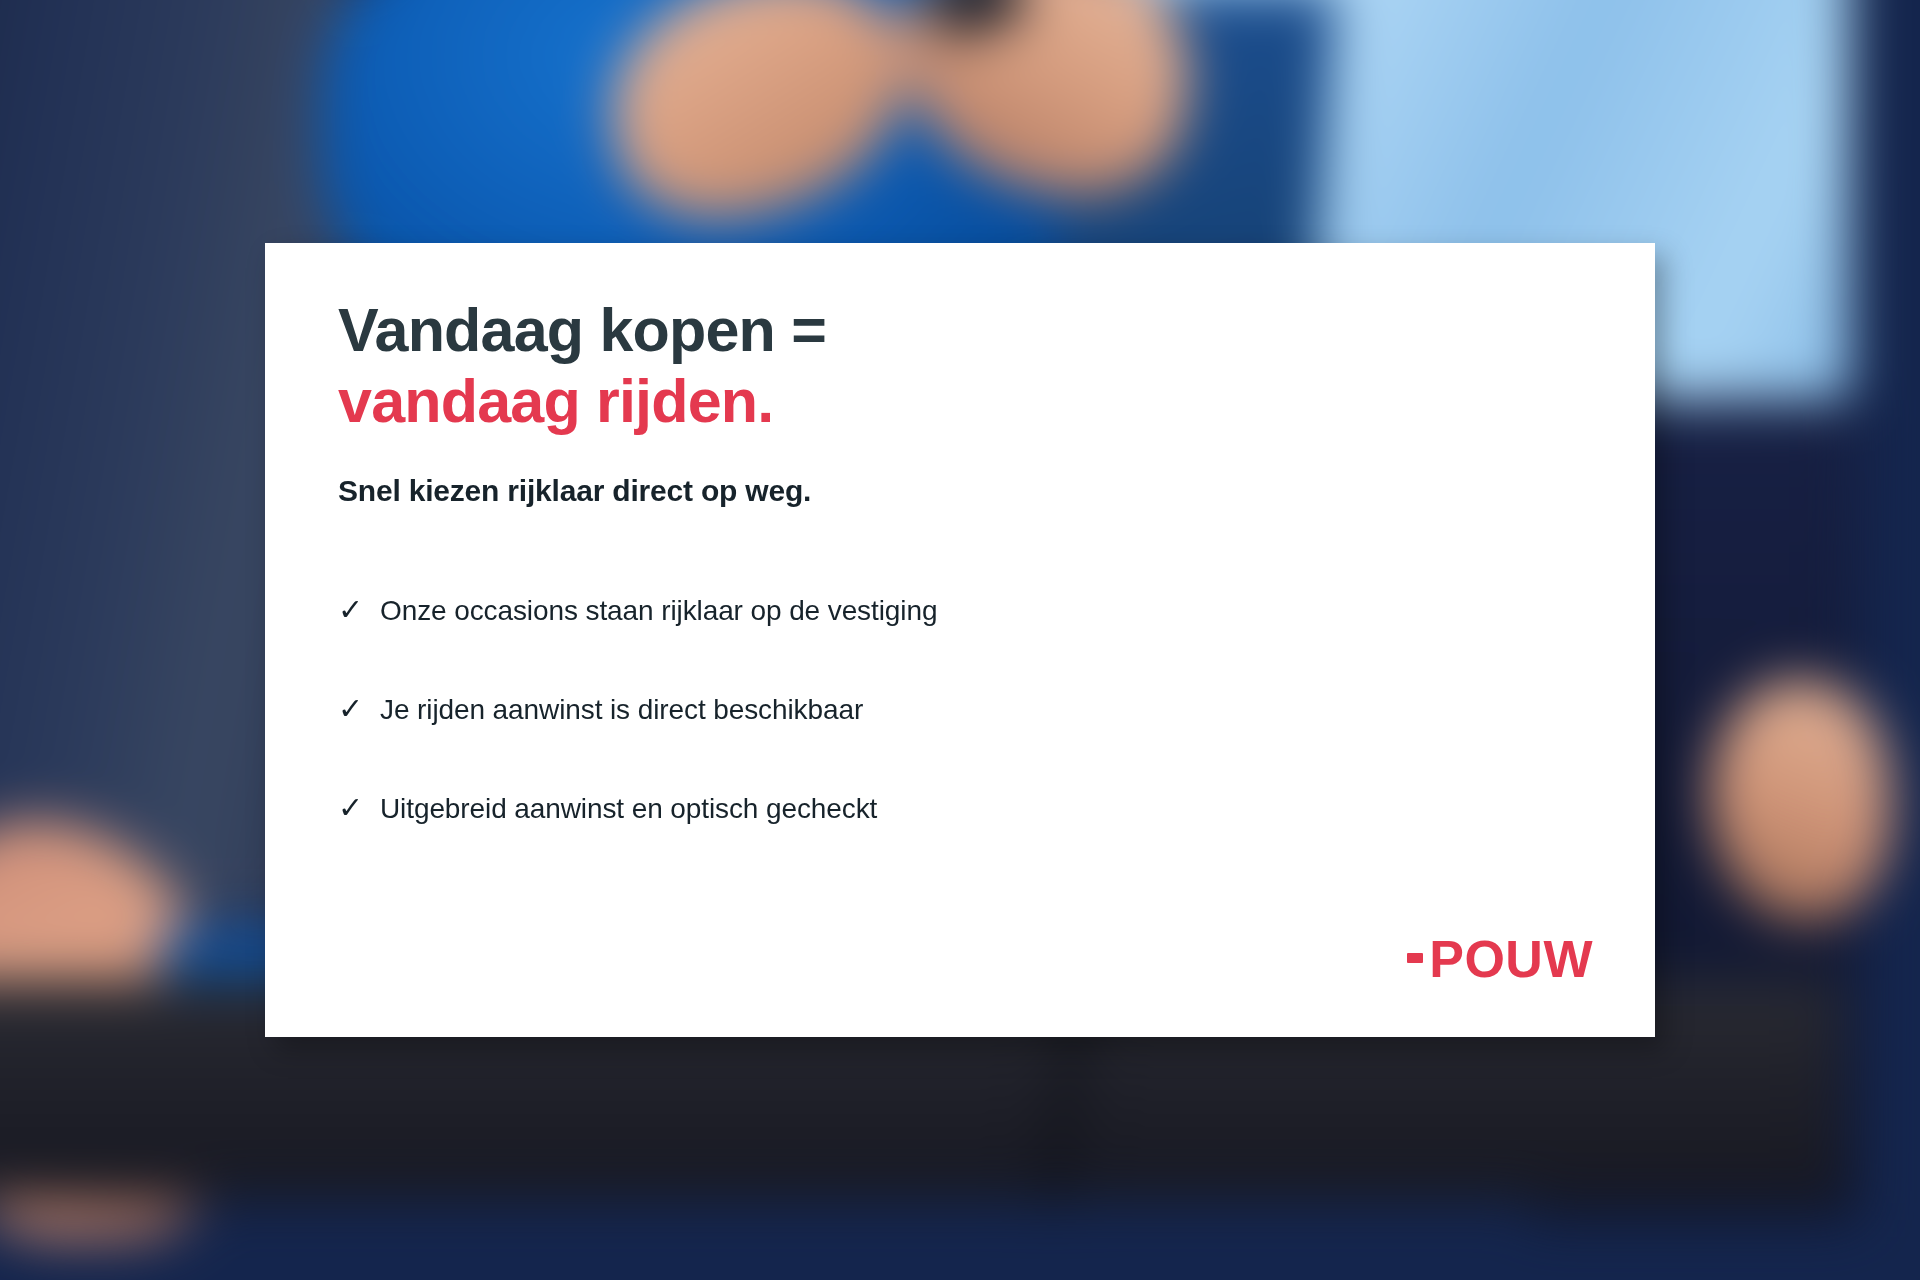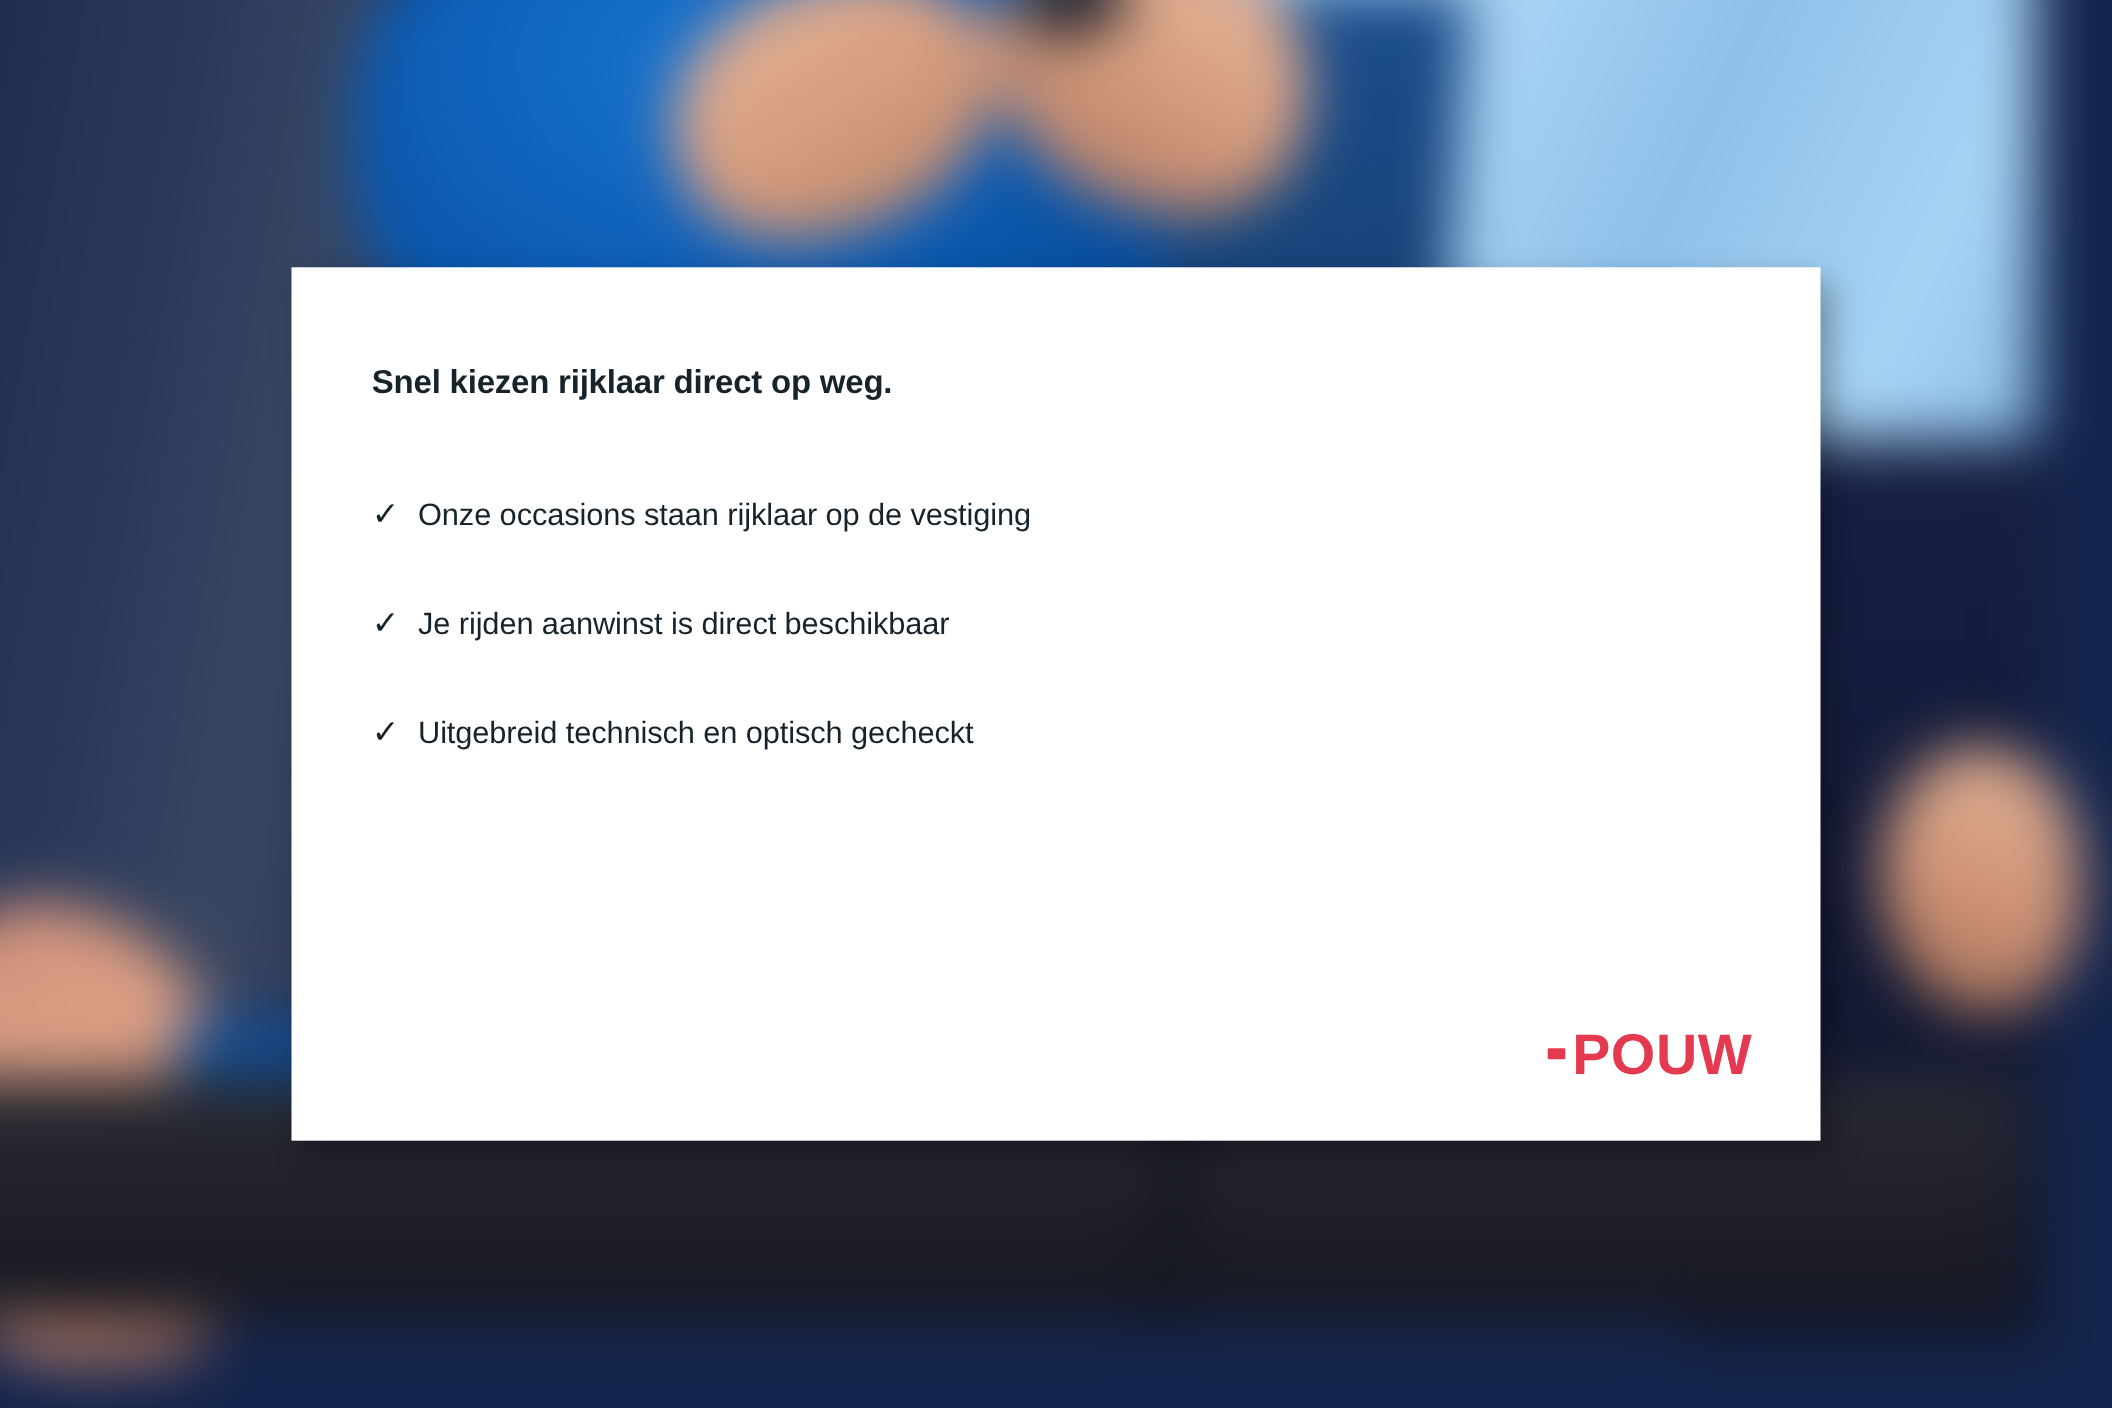--- a/index.html
+++ b/index.html
@@ -244,35 +244,39 @@
       <div class="bg-layer bg-left-hand"></div>
       <div class="bg-layer bg-ground-blue"></div>
       <div class="bg-layer bg-ground"></div>
       <div class="bg-layer bg-cable"></div>
     </div>
   </div>
 
   <div class="card">
     <div class="card-inner">
 
+      <h1 class="headline">
+        <span class="line1">Vandaag kopen =</span>
+        <span class="line2">vandaag rijden.</span>
+      </h1>
 
       <p class="subhead">Snel kiezen rijklaar direct op weg.</p>
 
       <ul class="benefits">
         <li class="benefit-item">
           <span class="check-icon">✓</span>
           <span class="benefit-text">Onze occasions staan rijklaar op de vestiging</span>
         </li>
         <li class="benefit-item">
           <span class="check-icon">✓</span>
           <span class="benefit-text">Je rijden aanwinst is direct beschikbaar</span>
         </li>
         <li class="benefit-item">
           <span class="check-icon">✓</span>
-          <span class="benefit-text">Uitgebreid technisch en optisch gecheckt</span>
+          <span class="benefit-text">Uitgebreid aanwinst en optisch gecheckt</span>
         </li>
       </ul>
 
 
     </div>
 
     <div class="logo">
       <span class="logo-dash"></span>
       <span class="logo-text">POUW</span>
     </div>

